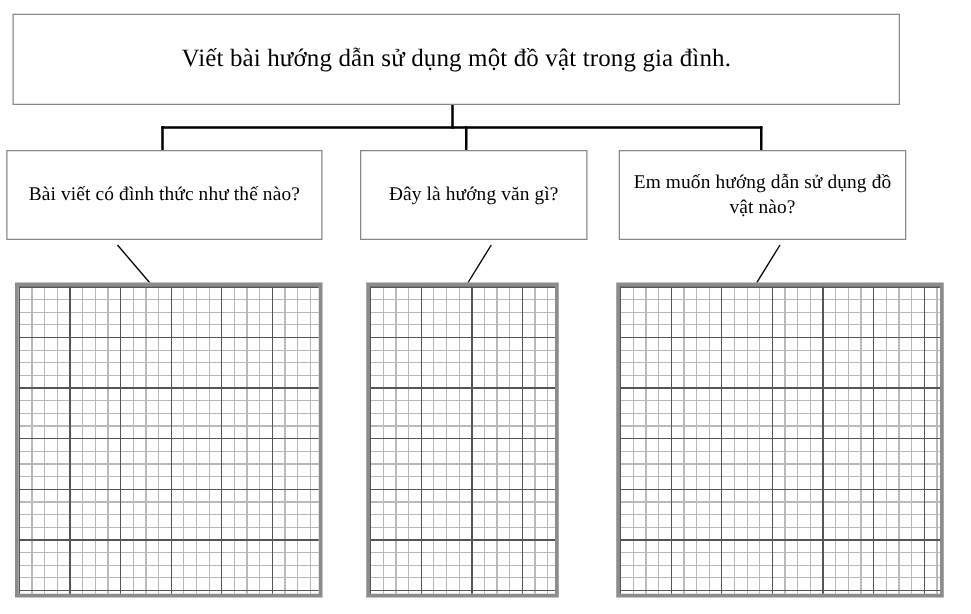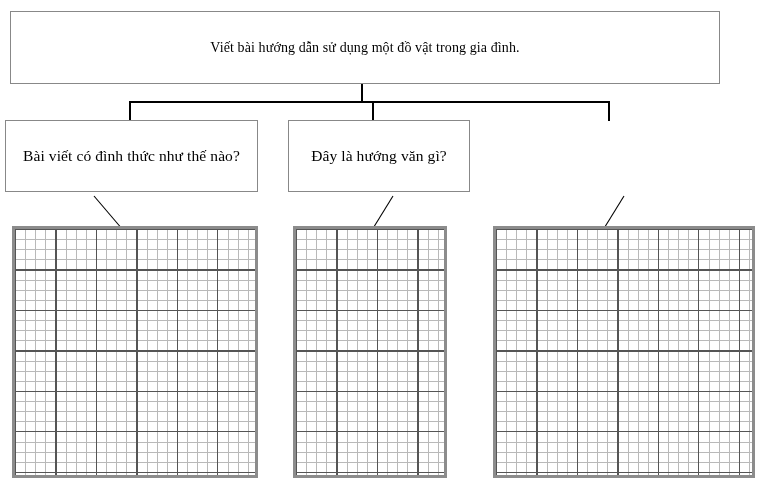--- a/index.html
+++ b/index.html
@@ -43,21 +43,21 @@
     letter-spacing: 0.1px;
   }
 
   #title-box {
     left: 10px;
     top: 11px;
     width: 710px;
     height: 73px;
   }
   #title-box .node-text {
-    font-size: 14px;
+    font-size: 20px;
   }
 
   #question-box-1 {
     left: 5px;
     top: 120px;
     width: 253px;
     height: 72px;
   }
   #question-box-2 {
     left: 288px;
@@ -182,20 +182,23 @@
   <div class="conn conn-drop-right"></div>
 
   <div id="question-box-1" class="node-box question-box">
     <span class="node-text">Bài viết có đình thức như thế nào?</span>
   </div>
 
   <div id="question-box-2" class="node-box question-box">
     <span class="node-text">Đây là hướng văn gì?</span>
   </div>
 
+  <div id="question-box-3" class="node-box question-box">
+    <span class="node-text">Em muốn hướng dẫn sử dụng đồ vật nào?</span>
+  </div>
 
   <svg class="leader" style="left:90px; top:192px; width:45px; height:40px;" viewBox="0 0 45 40">
     <line x1="4" y1="4" x2="33" y2="38"></line>
   </svg>
 
   <svg class="leader" style="left:370px; top:192px; width:45px; height:40px;" viewBox="0 0 45 40">
     <line x1="23" y1="4" x2="2" y2="38"></line>
   </svg>
 
   <svg class="leader" style="left:600px; top:192px; width:45px; height:40px;" viewBox="0 0 45 40">

